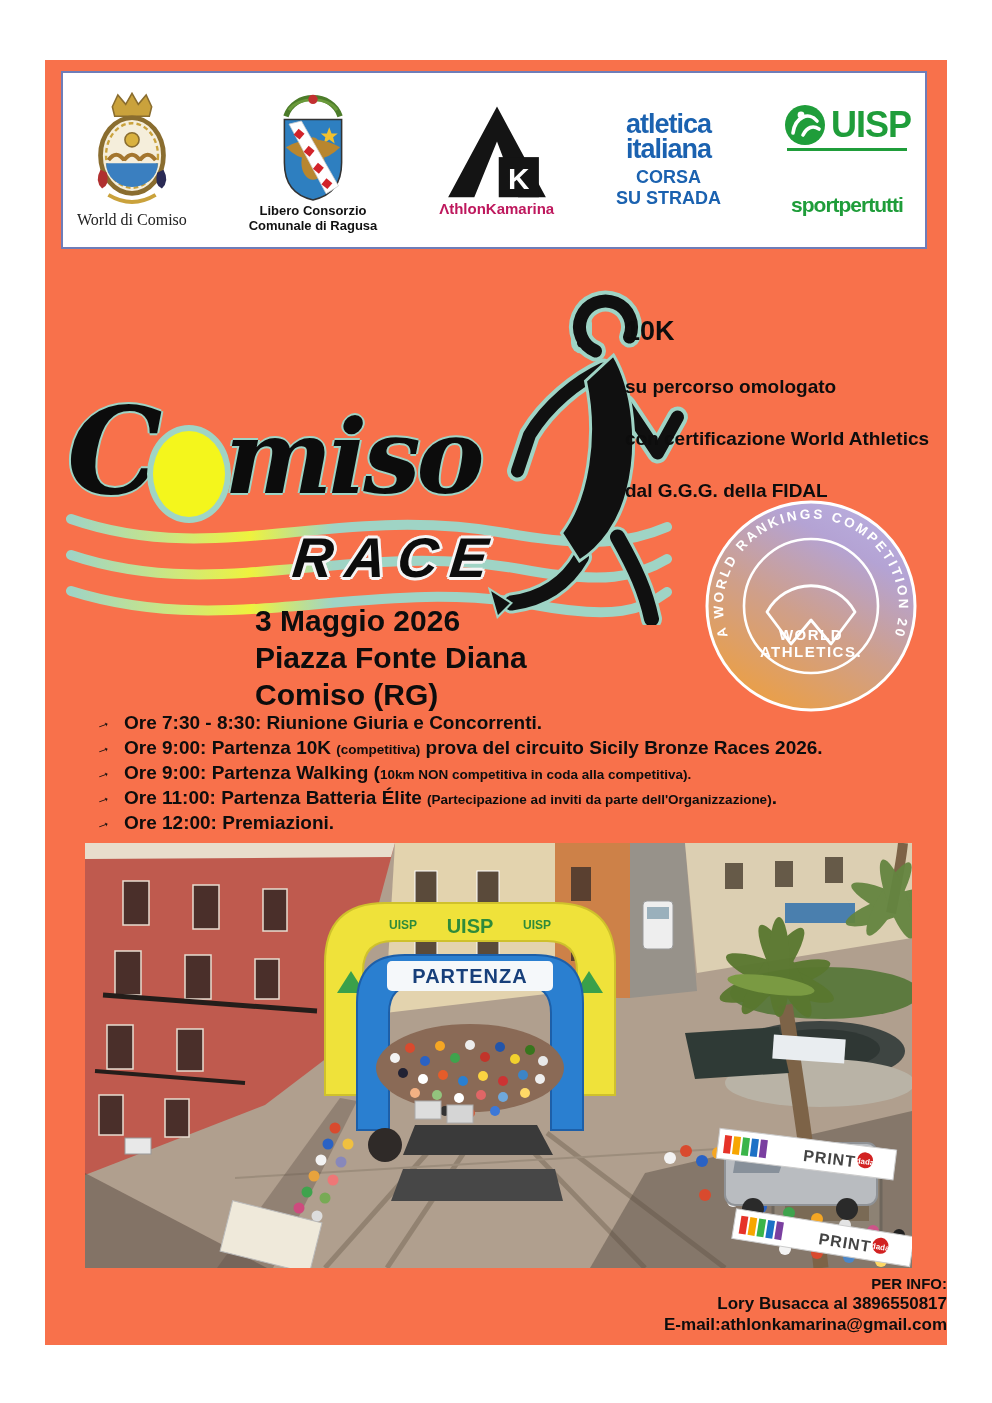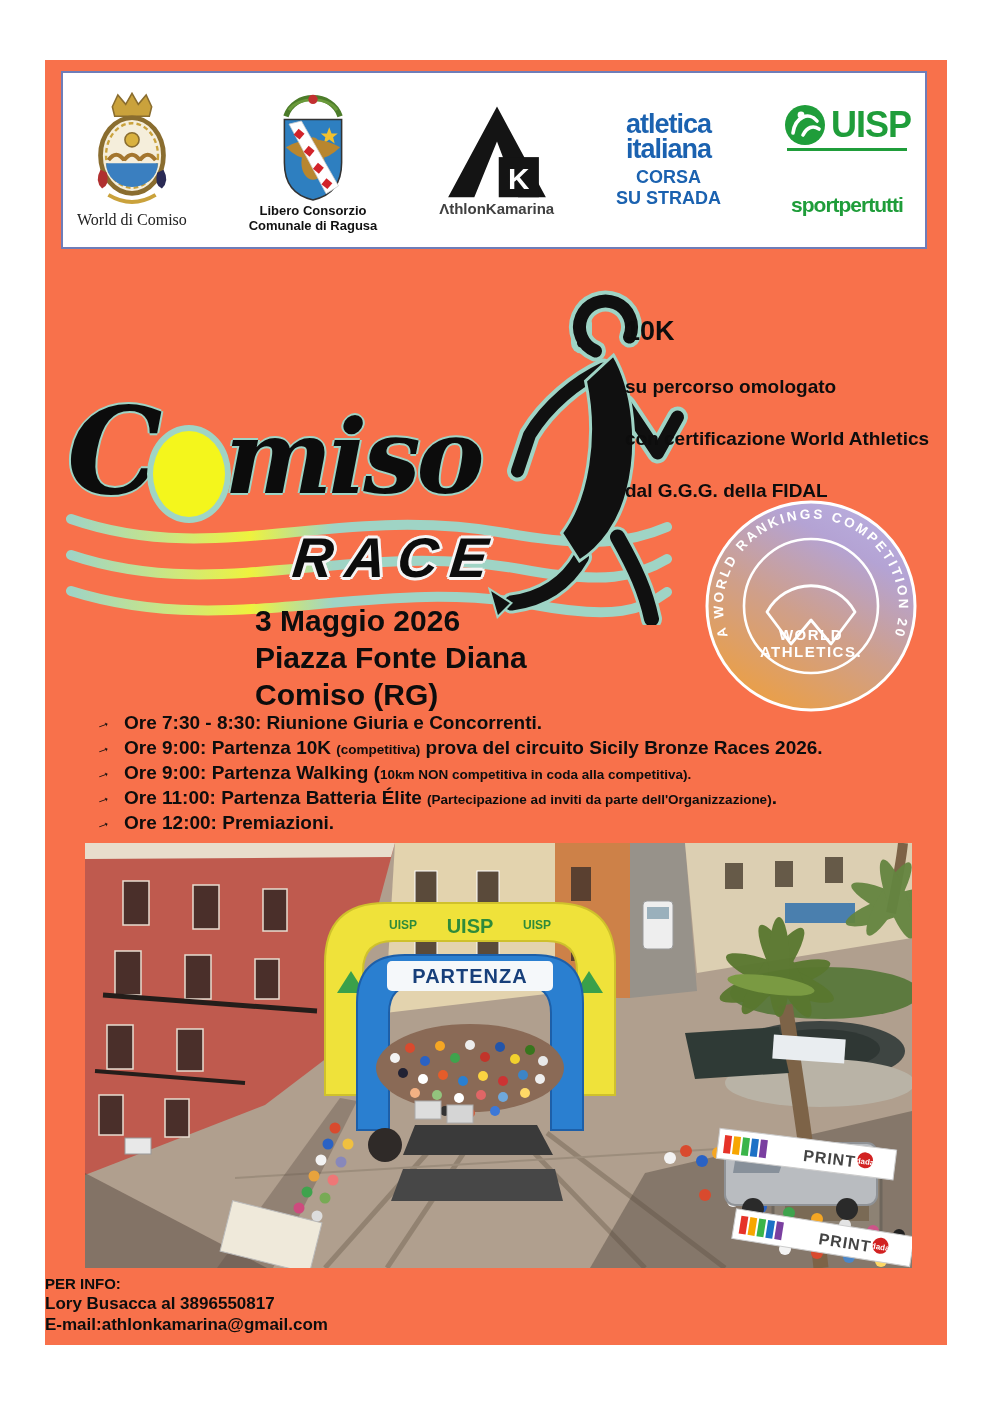--- a/index.html
+++ b/index.html
@@ -7,21 +7,21 @@
           font-family:"Liberation Sans",sans-serif;color:#0d0d0d;}
   .panel{position:absolute;left:45px;top:60px;width:902px;height:1285px;background:#f8714b;}
 
   
   .logo-band{position:absolute;left:16px;top:11px;width:866px;height:178px;background:#ffffff;
              border:2px solid #6f7db8;display:flex;align-items:center;justify-content:space-between;
              padding:0 14px;box-sizing:border-box;}
   .logo-item{display:flex;flex-direction:column;align-items:center;justify-content:center;text-align:center;}
   .cap-serif{font-family:"Liberation Serif",serif;font-size:16px;color:#222;margin-top:2px;}
   .cap-bold{font-size:13px;font-weight:bold;line-height:15px;color:#111;}
-  .cap-athlon{font-size:15px;font-weight:bold;color:#404040;margin-top:1px;}
+  .cap-athlon{font-size:15px;font-weight:bold;color:#be185d;margin-top:1px;}
   .atl-line{font-weight:bold;color:#1b62b0;letter-spacing:-1px;}
   .atl-big{font-size:27px;line-height:25px;}
   .atl-small{font-size:18px;line-height:21px;letter-spacing:0;}
   .uisp-row{display:flex;align-items:center;gap:4px;}
   .uisp-title{font-size:36px;font-weight:bold;color:#1f9d3a;letter-spacing:-1px;}
   .uisp-rule{width:120px;height:3px;background:#1f9d3a;margin:1px 0 2px 0;}
   .uisp-sub{font-size:21px;font-weight:bold;color:#1f9d3a;letter-spacing:-1px;margin-top:40px;}
 
   
   .brand{position:absolute;left:20px;top:225px;width:645px;height:400px;}
@@ -49,21 +49,21 @@
   
   .schedule{position:absolute;left:42px;top:652px;width:845px;list-style:none;margin:0;padding:0;}
   .schedule li{margin-bottom:3px;white-space:nowrap;}
   .arrow{display:inline-block;transform:rotate(-20deg);font-size:15px;font-weight:bold;
          margin:0 14px 0 8px;vertical-align:1px;}
   .sched-big{font-size:19px;font-weight:bold;}
   .sched-small{font-size:13.5px;font-weight:bold;}
 
   
   .photo{position:absolute;left:40px;top:783px;}
-  .info{position:absolute;left:0;top:1214px;width:902px;text-align:left;font-weight:bold;}
+  .info{position:absolute;left:0;top:1214px;width:902px;text-align:right;font-weight:bold;}
   .info-label{font-size:15px;line-height:19px;}
   .info-line{font-size:17px;line-height:21px;}
 </style>
 </head>
 <body>
 
 <div class="poster">
   <div class="panel">
 
     <div class="logo-band">

